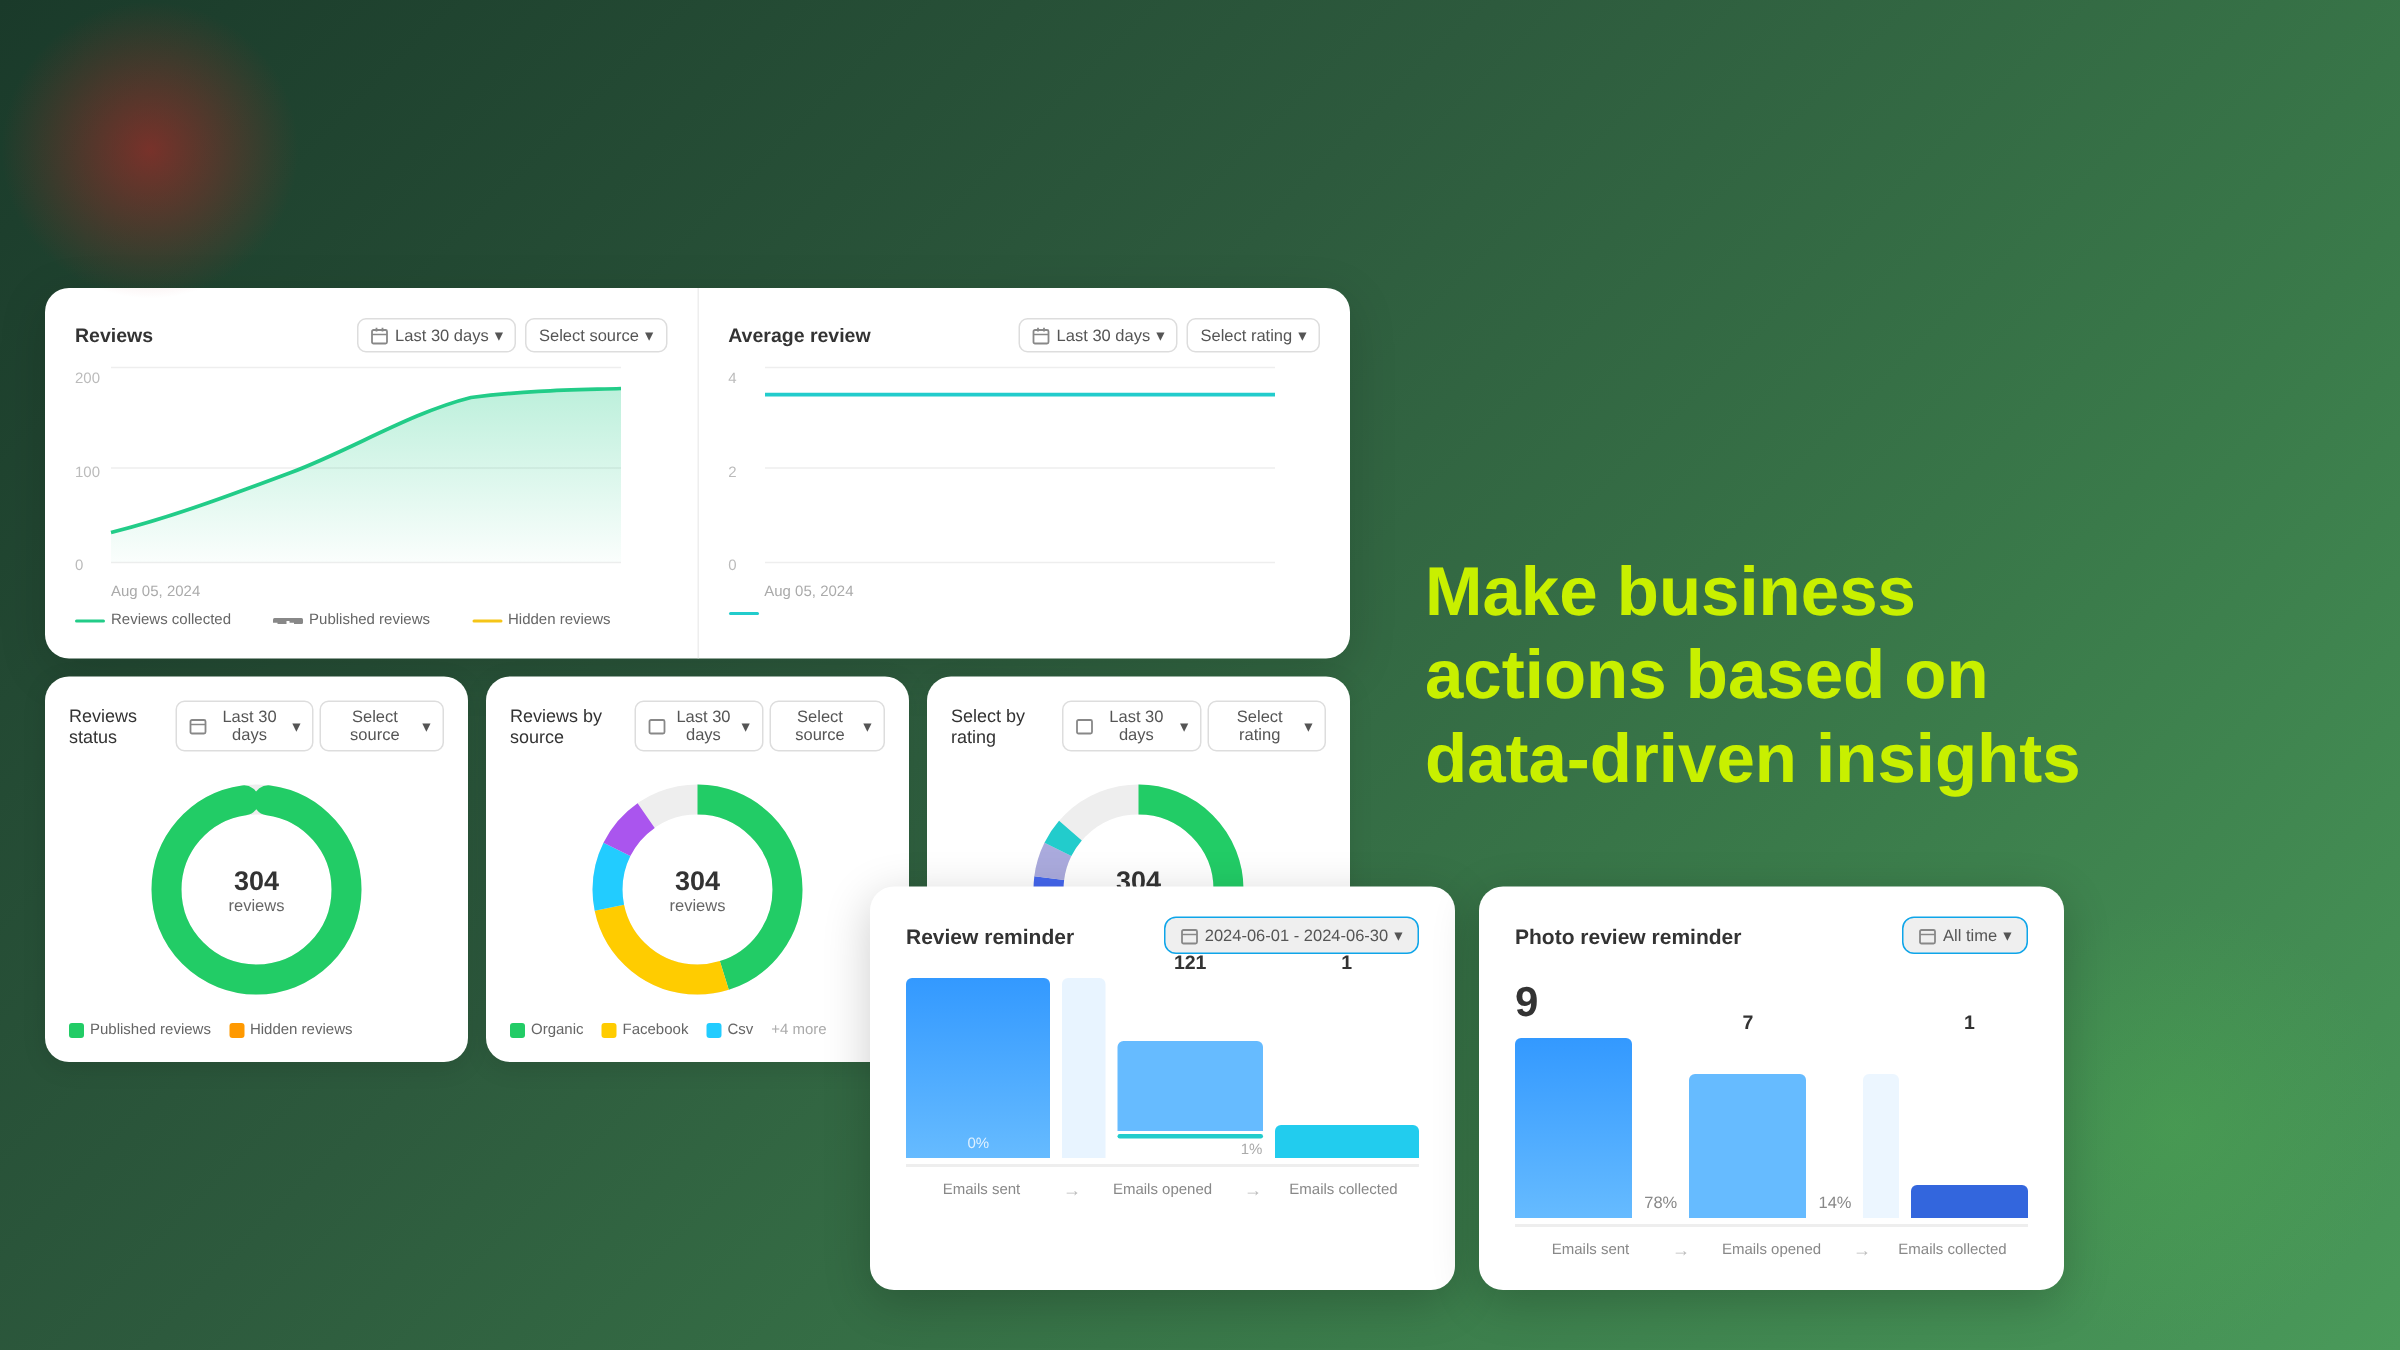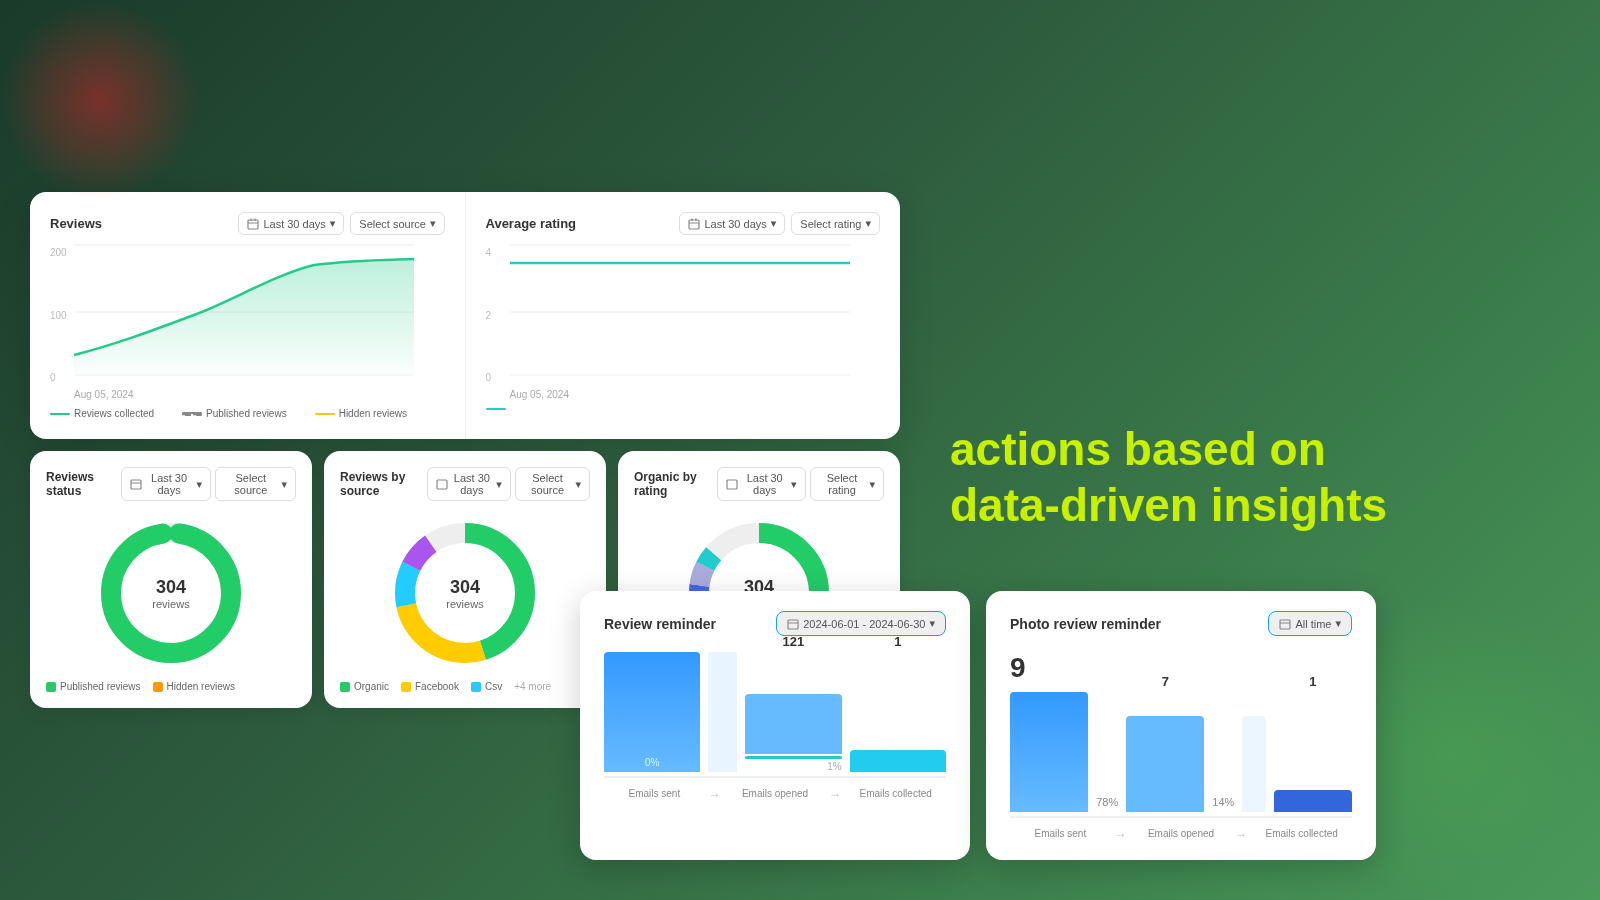--- a/index.html
+++ b/index.html
@@ -164,21 +164,21 @@
 
     .donut-header {
       display: flex;
       align-items: center;
       justify-content: space-between;
       margin-bottom: 12px;
     }
 
     .donut-title {
       font-size: 12px;
-      font-weight: 700;
+      font-weight: 400;
       color: #333;
     }
 
     .donut-controls {
       display: flex;
       gap: 4px;
     }
 
     .donut-area {
       display: flex;
@@ -360,21 +360,21 @@
           </div>
           <div class="legend-item">
             <div class="legend-dot" style="background:#f5c518;"></div>
             <span>Hidden reviews</span>
           </div>
         </div>
       </div>
 
       <div class="chart-panel">
         <div class="chart-header">
-          <span class="chart-title">Average rating</span>
+          <span class="chart-title">Average review</span>
           <div class="chart-controls">
             <button class="ctrl-btn">
               <svg viewBox="0 0 12 12" fill="none">
                   <rect x="1" y="2" width="10" height="9" rx="1" stroke="#888" stroke-width="1.2"></rect>
                   <line x1="1" y1="5" x2="11" y2="5" stroke="#888" stroke-width="1"></line>
                   <line x1="4" y1="0.5" x2="4" y2="3" stroke="#888" stroke-width="1.2"></line>
                   <line x1="8" y1="0.5" x2="8" y2="3" stroke="#888" stroke-width="1.2"></line>
                 </svg>
               <span>Last 30 days</span>
               <span>▾</span>
@@ -498,21 +498,21 @@
             <span>Csv</span>
           </div>
           <div class="legend-item">
             <span style="color:#aaa;">+4 more</span>
           </div>
         </div>
       </div>
 
       <div class="donut-card">
         <div class="donut-header">
-          <span class="donut-title">Organic by rating</span>
+          <span class="donut-title">Select by rating</span>
           <div class="donut-controls">
             <button class="ctrl-btn">
               <svg viewBox="0 0 12 12" fill="none">
                   <rect x="1" y="2" width="10" height="9" rx="1" stroke="#888" stroke-width="1.2"></rect>
                 </svg>
               <span>Last 30 days</span>
               <span>▾</span>
             </button>
             <button class="ctrl-btn">
               <span>Select rating</span>
@@ -536,21 +536,21 @@
             <div class="donut-count">304</div>
             <div class="donut-label">reviews</div>
           </div>
         </div>
       </div>
     </div>
   </div>
 
   <div class="right-panel">
     <div class="headline">
-      <br>
+      <span>Make business</span><br>
       <span>actions based on</span><br>
       <span>data-driven insights</span>
     </div>
   </div>
 </div>
 
 <div class="floating-cards">
 
   <div class="email-card">
     <div class="email-card-header">

